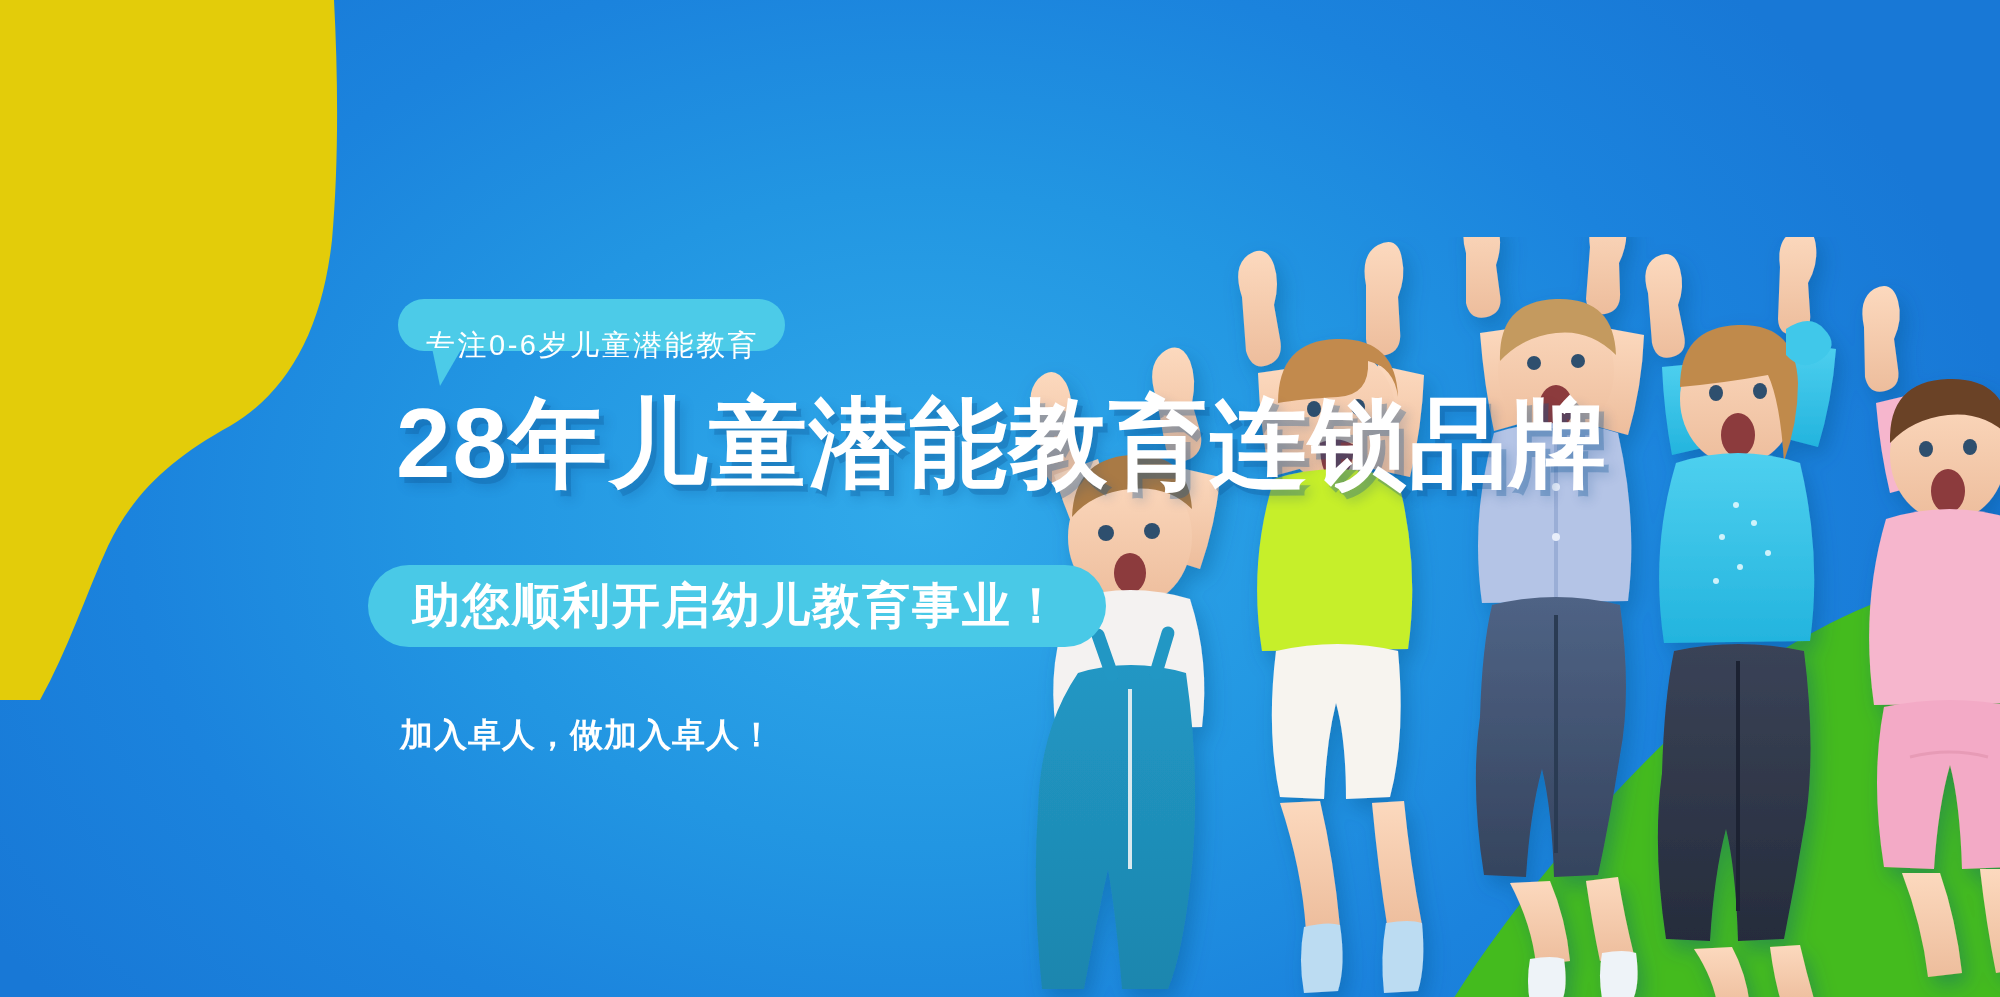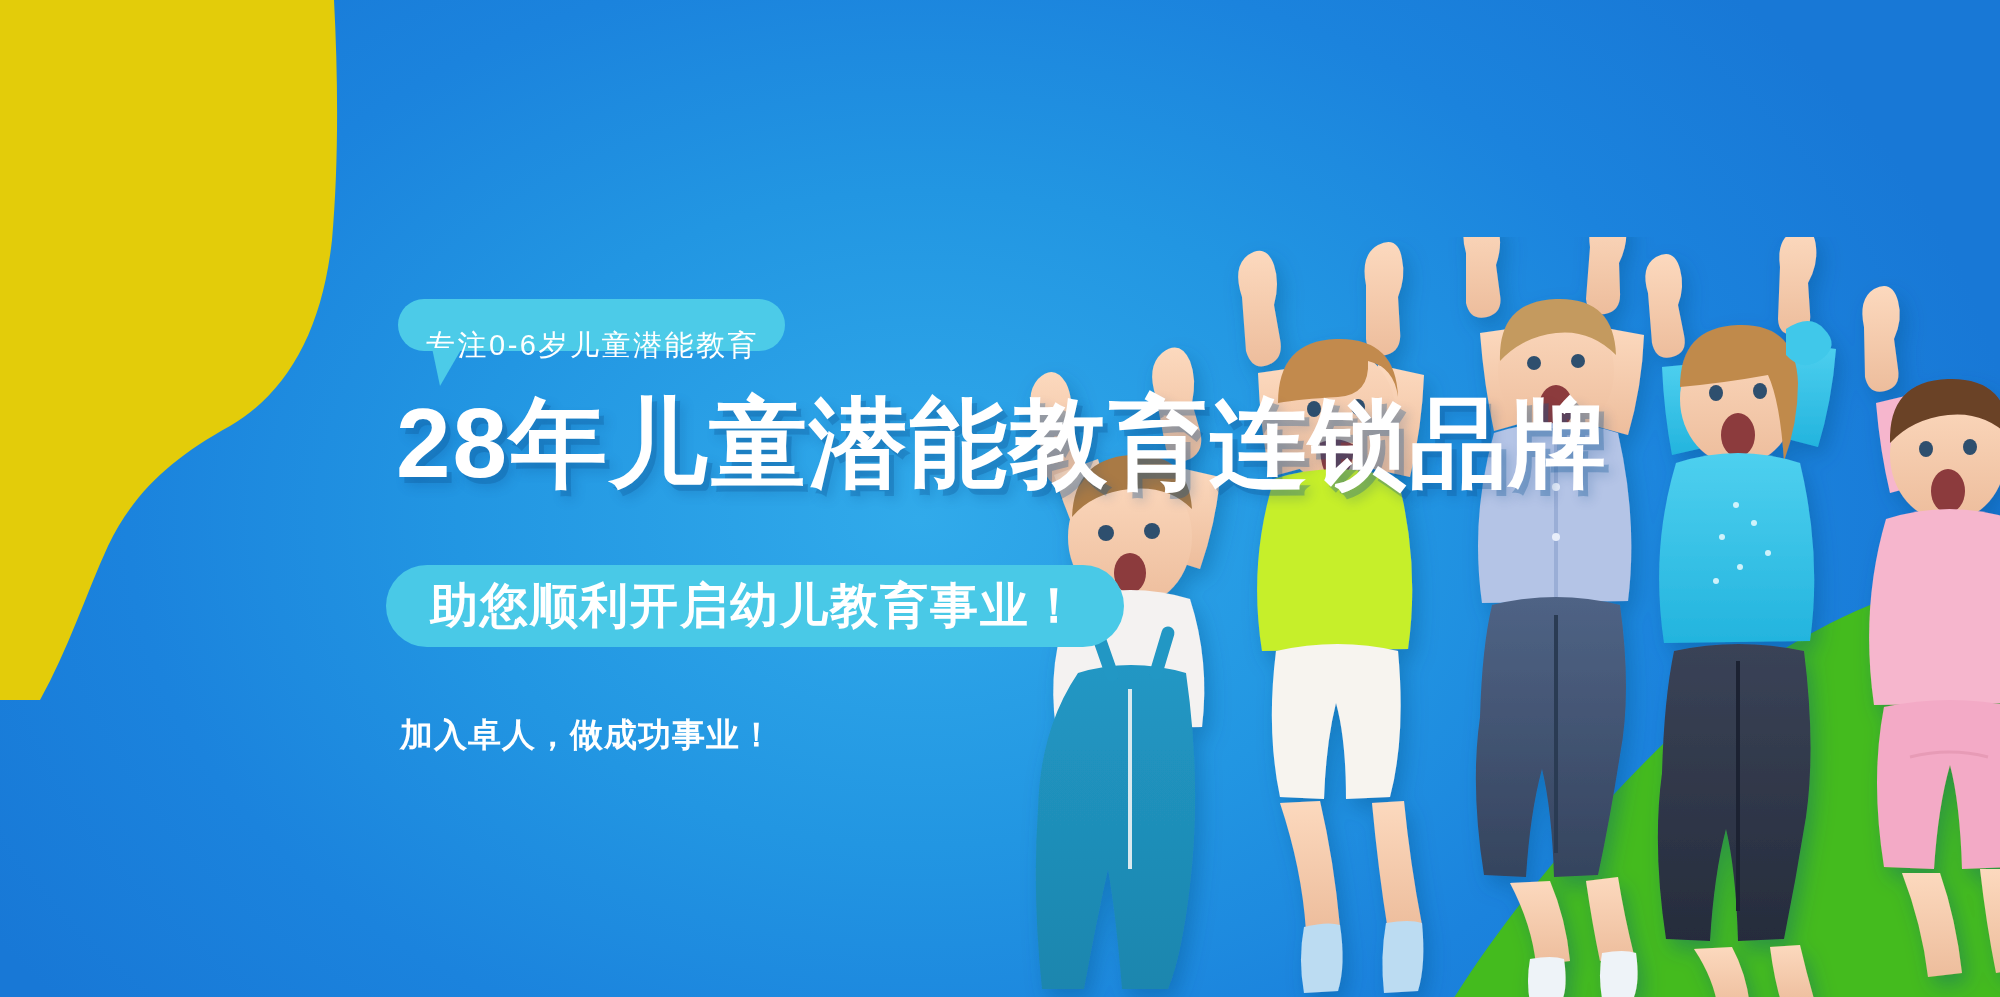--- a/index.html
+++ b/index.html
@@ -67,21 +67,21 @@
     white-space:nowrap;
     line-height:1.06;
     text-shadow:
       5px 6px 0 rgba(14,86,150,0.30),
       8px 9px 12px rgba(10,70,130,0.22);
   }
 
   
   .subtitle-pill {
     position:absolute;
-    left:386px; top:565px;
+    left:368px; top:565px;
     height:82px;
     background:#49c9e7;
     border-radius:41px;
     display:flex; align-items:center;
     padding:0 44px;
   }
   .subtitle-text {
     color:#ffffff;
     font-size:48px;
     font-weight:700;
@@ -274,17 +274,17 @@
   </div>
 
   <h1 class="headline">28年儿童潜能教育连锁品牌</h1>
 
   <div class="subtitle-pill">
     <span class="subtitle-text">助您顺利开启幼儿教育事业！</span>
   </div>
 
   <div class="body-lines">
     <div class="body-line">
-      <span class="plain">加入卓人，做</span><span class="strong">成功事业！</span>
+      <span class="plain">加入卓人，做</span><span class="strong">加入卓人！</span>
     </div>
   </div>
 
 </div>
 
 </body></html>

